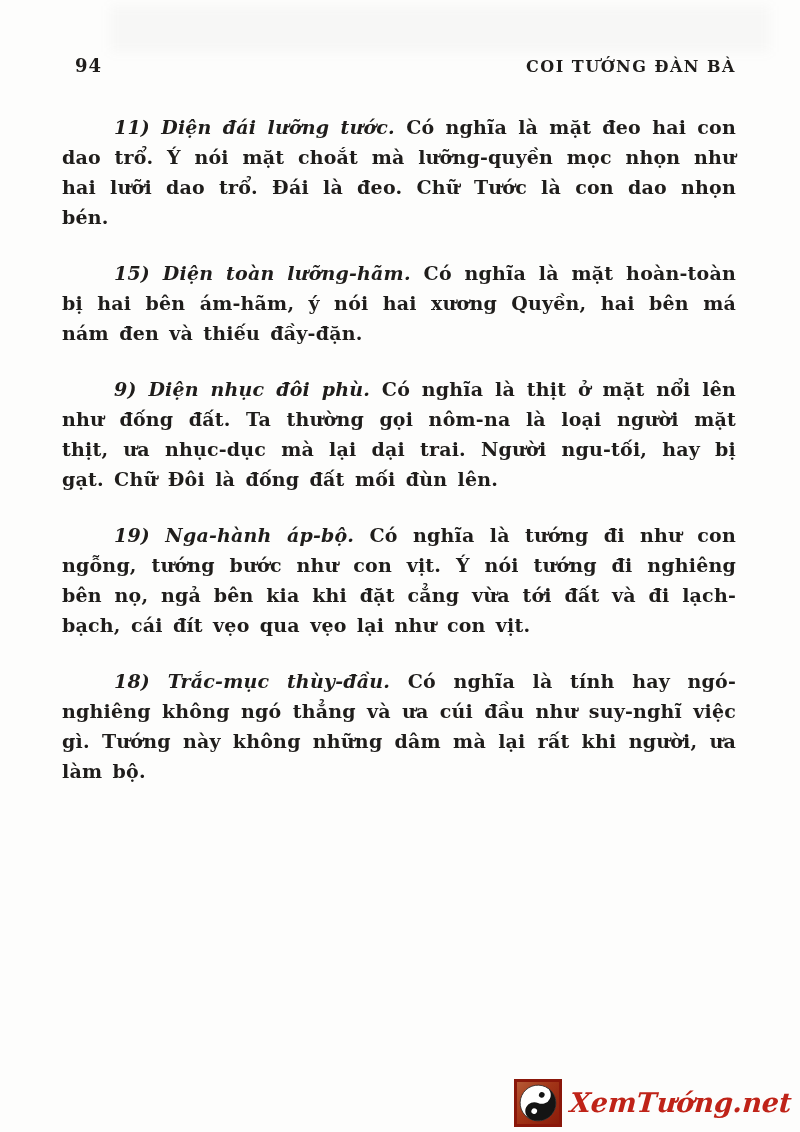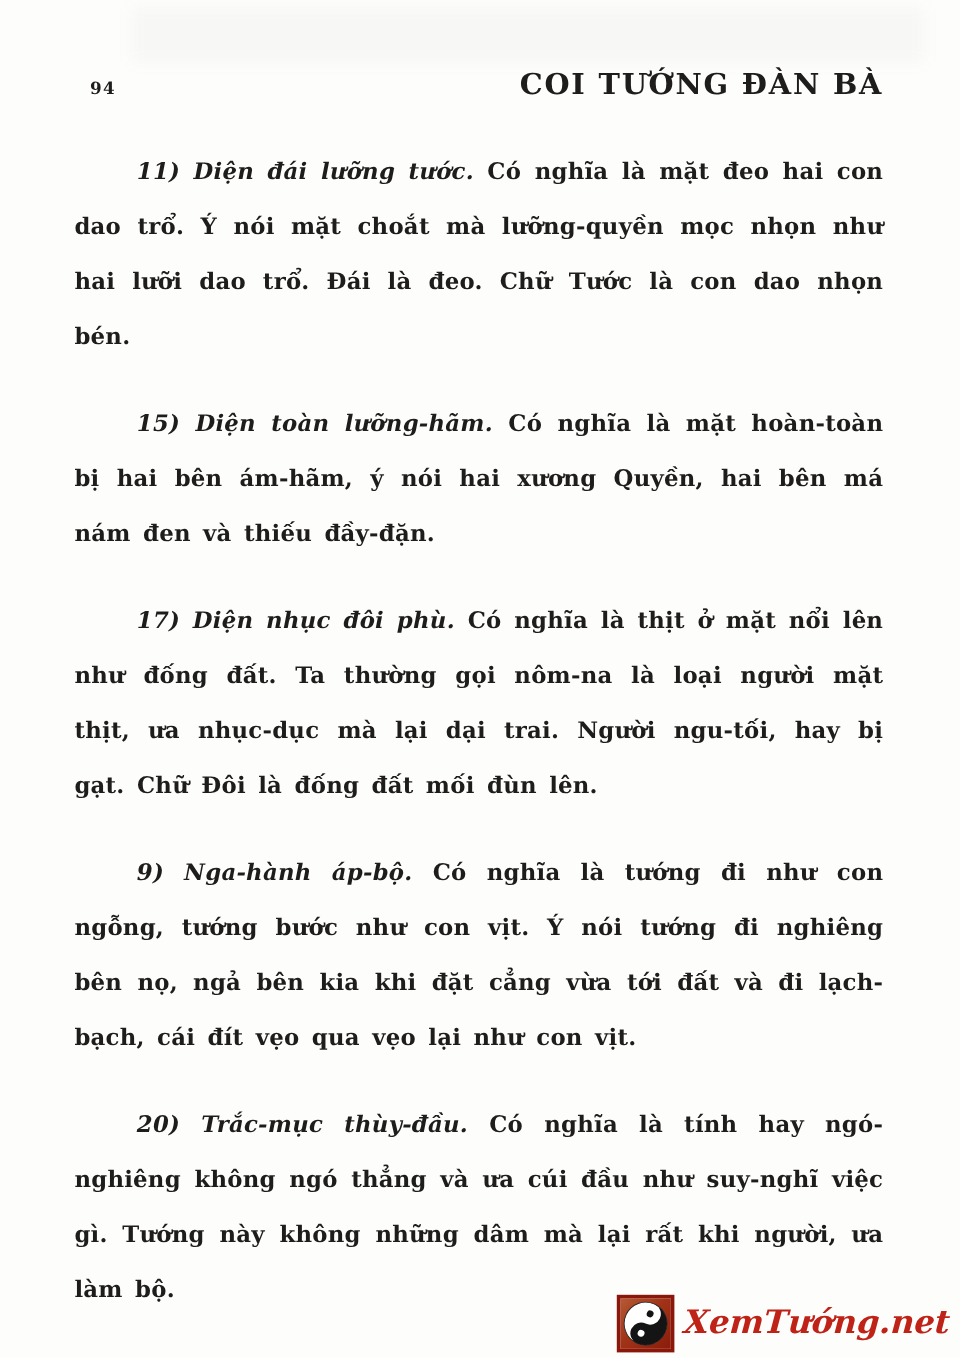--- a/index.html
+++ b/index.html
@@ -13,35 +13,35 @@
     position:absolute;top:6px;left:110px;right:30px;height:46px;
     background:rgba(110,110,110,0.045);
     filter:blur(6px);
     pointer-events:none;
   }
   .page-header{
     display:flex;justify-content:space-between;align-items:baseline;
     padding:55px 64px 0 75px;
   }
   .page-number{
-    font-size:14px;font-weight:700;letter-spacing:1px;
+    font-size:18px;font-weight:700;letter-spacing:1px;
   }
   .header-title{
-    font-size:24px;font-weight:700;letter-spacing:1.5px;
+    font-size:16px;font-weight:700;letter-spacing:1.5px;
   }
   .content{
     padding:36px 64px 0 62px;
   }
   .para{
     margin:26px 0 0 0;
     text-indent:52px;
     text-align:justify;
     font-size:19px;
     font-weight:700;
-    line-height:46px;
+    line-height:30px;
     word-spacing:3.5px;
     letter-spacing:0.2px;
   }
   .para:first-child{margin-top:0;}
   .lead{font-style:italic;font-weight:700;}
   .watermark{
     position:absolute;right:8px;bottom:5px;
     display:flex;align-items:center;gap:8px;
   }
   .wm-square{
@@ -70,28 +70,28 @@
 <div class="page-header">
   <span class="page-number">94</span>
   <span class="header-title">COI TƯỚNG ĐÀN BÀ</span>
 </div>
 
 <div class="content" id="paragraphs">
   <p class="para"><i class="lead">11) Diện đái lưỡng tước.</i> <span class="body-text">Có nghĩa là mặt đeo hai con dao trổ. Ý nói mặt choắt mà lưỡng-quyền mọc nhọn như hai lưỡi dao trổ. Đái là đeo. Chữ Tước là con dao nhọn bén.</span></p>
 
   <p class="para"><i class="lead">15) Diện toàn lưỡng-hãm.</i> <span class="body-text">Có nghĩa là mặt hoàn-toàn bị hai bên ám-hãm, ý nói hai xương Quyền, hai bên má nám đen và thiếu đầy-đặn.</span></p>
 
-  <p class="para"><i class="lead">17) Diện nhục đôi phù.</i> <span class="body-text">Có nghĩa là thịt ở mặt nổi lên như đống đất. Ta thường gọi nôm-na là loại người mặt thịt, ưa nhục-dục mà lại dại trai. Người ngu-tối, hay bị gạt. Chữ Đôi là đống đất mối đùn lên.</span></p>
+  <p class="para"><i class="lead">9) Diện nhục đôi phù.</i> <span class="body-text">Có nghĩa là thịt ở mặt nổi lên như đống đất. Ta thường gọi nôm-na là loại người mặt thịt, ưa nhục-dục mà lại dại trai. Người ngu-tối, hay bị gạt. Chữ Đôi là đống đất mối đùn lên.</span></p>
 
 
 
 
-  <p class="para"><i class="lead">9) Nga-hành áp-bộ.</i> <span class="body-text">Có nghĩa là tướng đi như con ngỗng, tướng bước như con vịt. Ý nói tướng đi nghiêng bên nọ, ngả bên kia khi đặt cẳng vừa tới đất và đi lạch-bạch, cái đít vẹo qua vẹo lại như con vịt.</span></p>
+  <p class="para"><i class="lead">19) Nga-hành áp-bộ.</i> <span class="body-text">Có nghĩa là tướng đi như con ngỗng, tướng bước như con vịt. Ý nói tướng đi nghiêng bên nọ, ngả bên kia khi đặt cẳng vừa tới đất và đi lạch-bạch, cái đít vẹo qua vẹo lại như con vịt.</span></p>
 
-  <p class="para"><i class="lead">20) Trắc-mục thùy-đầu.</i> <span class="body-text">Có nghĩa là tính hay ngó-nghiêng không ngó thẳng và ưa cúi đầu như suy-nghĩ việc gì. Tướng này không những dâm mà lại rất khi người, ưa làm bộ.</span></p>
+  <p class="para"><i class="lead">18) Trắc-mục thùy-đầu.</i> <span class="body-text">Có nghĩa là tính hay ngó-nghiêng không ngó thẳng và ưa cúi đầu như suy-nghĩ việc gì. Tướng này không những dâm mà lại rất khi người, ưa làm bộ.</span></p>
 </div>
 
 <div class="watermark">
   <span class="wm-square">
     <svg viewBox="0 0 100 100" aria-hidden="true">
       <g transform="rotate(25 50 50)">
         <circle cx="50" cy="50" r="47" fill="#ffffff" stroke="#2a2a2a" stroke-width="2"></circle>
         <path d="M50,3 a47,47 0 0 1 0,94 a23.5,23.5 0 0 1 0,-47 a23.5,23.5 0 0 0 0,-47 z" fill="#141414"></path>
         <circle cx="50" cy="26.5" r="7.5" fill="#141414"></circle>
         <circle cx="50" cy="73.5" r="7.5" fill="#ffffff"></circle>

